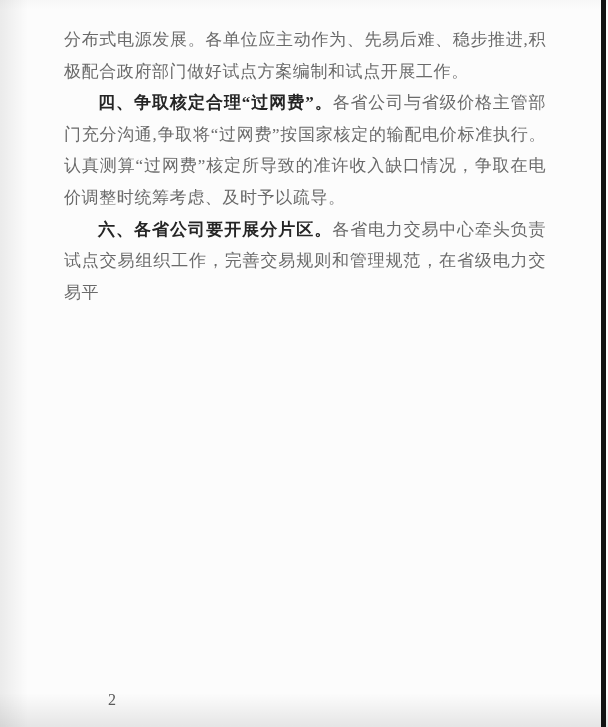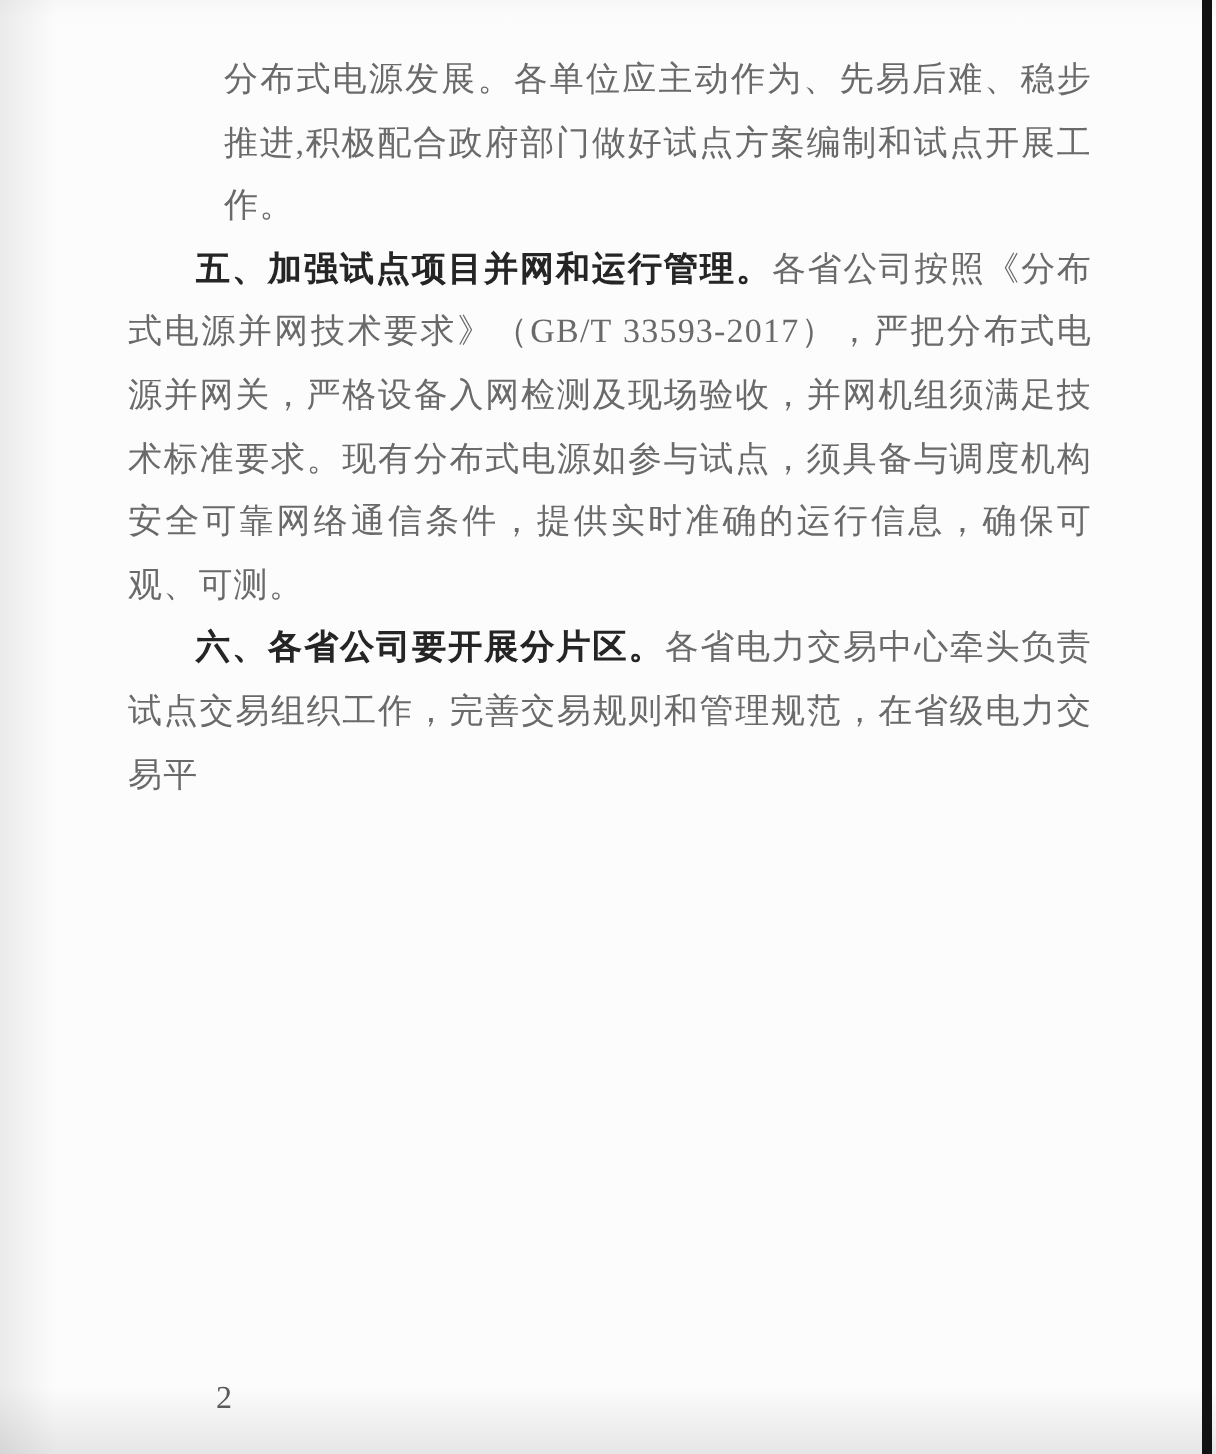--- a/index.html
+++ b/index.html
@@ -30,21 +30,21 @@
   }
   .para{
     margin:0;
     font-size:17px;
     line-height:31.6px;
     letter-spacing:0.6px;
     color:var(--body-text);
     text-align:justify;
     text-indent:2em;
   }
-  .para.continuation{ text-indent:0;margin-left:48px; }
+  .para.continuation{ text-indent:0; }
   .section-heading{
     font-weight:bold;
     color:var(--heading-text);
     letter-spacing:0.8px;
   }
   .page-number{
     position:absolute;
     left:108px; top:690px;
     font-size:16px;
     line-height:20px;
@@ -59,21 +59,21 @@
   }
 </style>
 </head>
 <body>
 
 <div class="page-content">
   <p class="para continuation"><span>分布式电源发展。各单位应主动作为、先易后难、稳步推进,积极配合政府部门做好试点方案编制和试点开展工作。</span></p>
 
 
 
+  <p class="para"><span class="section-heading">四、争取核定合理“过网费”。</span><span>各省公司与省级价格主管部门充分沟通,争取将“过网费”按国家核定的输配电价标准执行。认真测算“过网费”核定所导致的准许收入缺口情况，争取在电价调整时统筹考虑、及时予以疏导。</span></p>
 
-  <p class="para"><span class="section-heading">五、加强试点项目并网和运行管理。</span><span>各省公司按照《分布式电源并网技术要求》（GB/T 33593-2017），严把分布式电源并网关，严格设备入网检测及现场验收，并网机组须满足技术标准要求。现有分布式电源如参与试点，须具备与调度机构安全可靠网络通信条件，提供实时准确的运行信息，确保可观、可测。</span></p>
 
   <p class="para"><span class="section-heading">六、各省公司要开展分片区。</span><span>各省电力交易中心牵头负责试点交易组织工作，完善交易规则和管理规范，在省级电力交易平</span></p>
 </div>
 
 <div class="page-number">2</div>
 
 <div class="scan-edge-right"></div>
 
 </body></html>

